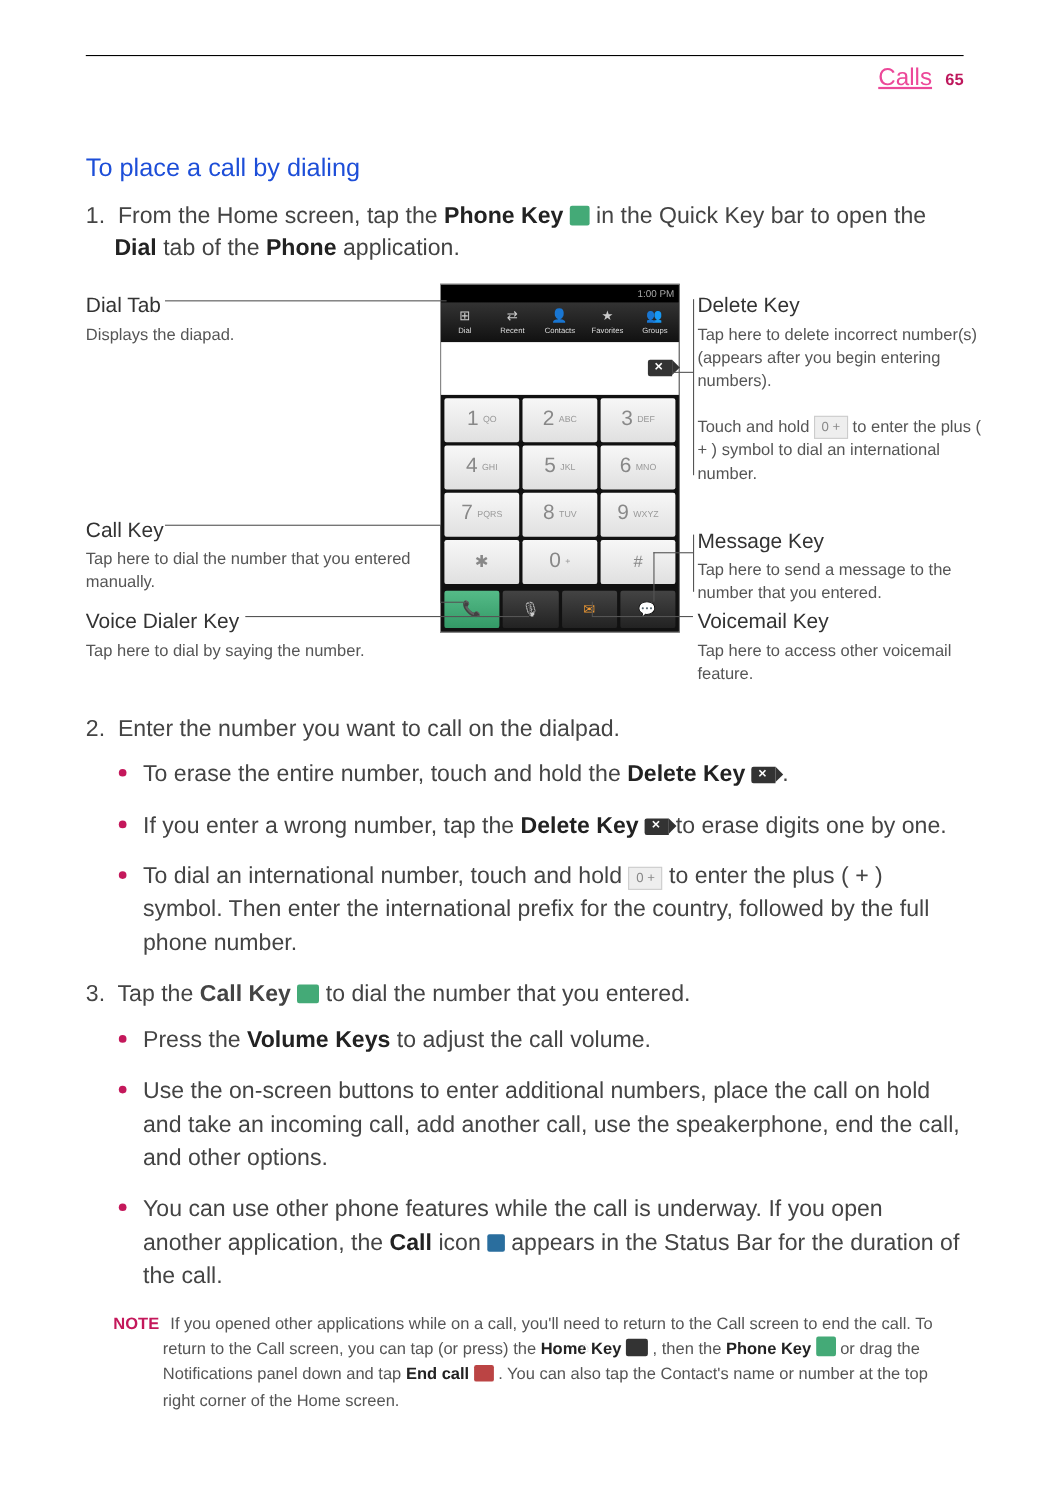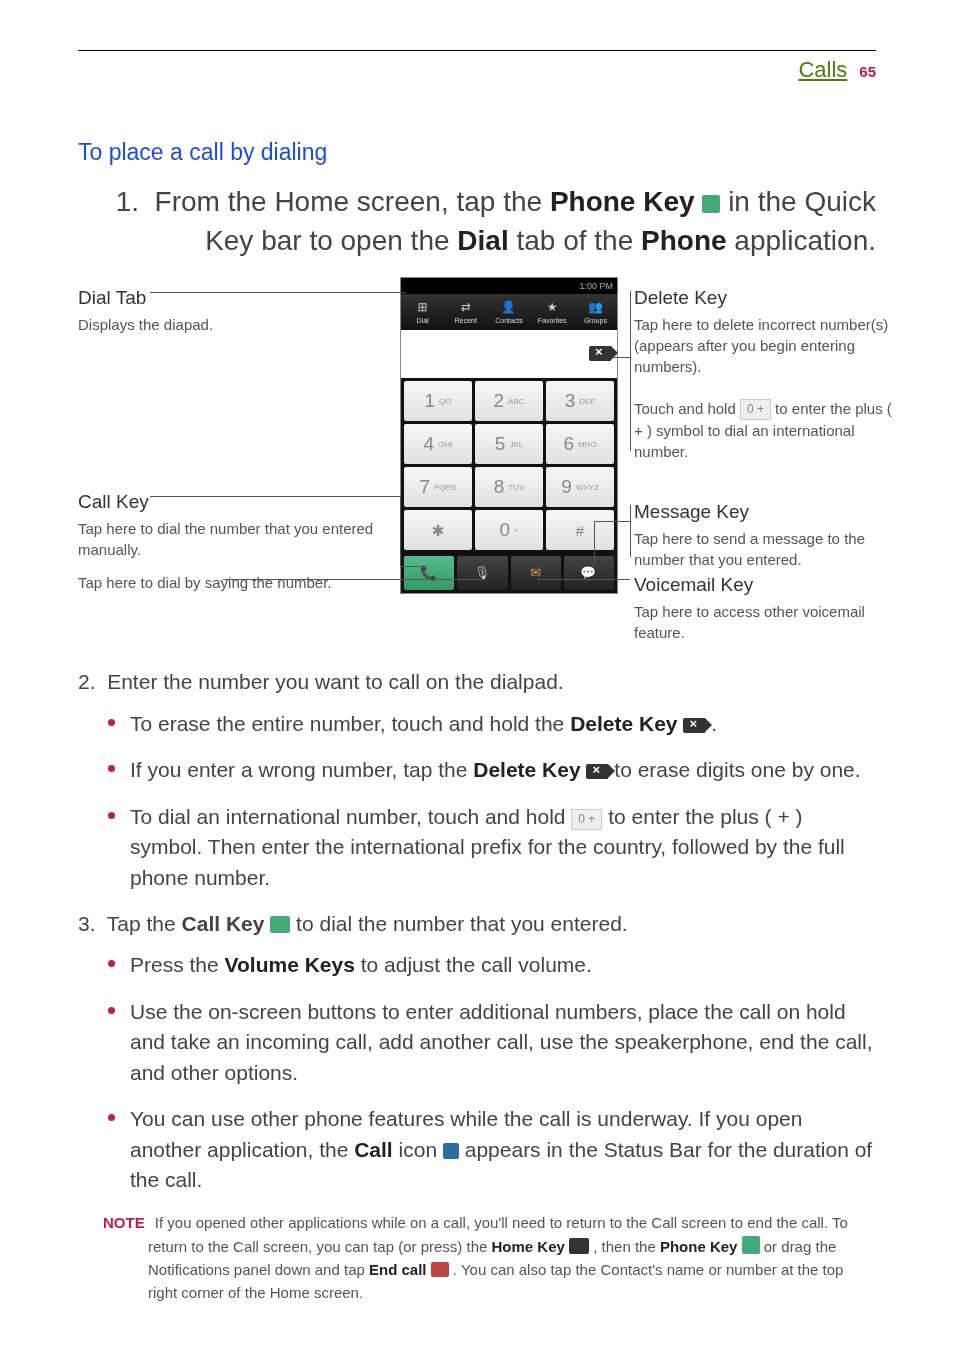--- a/index.html
+++ b/index.html
@@ -19,40 +19,39 @@
   }
   .header {
     display: flex;
     justify-content: flex-end;
     align-items: baseline;
     gap: 12px;
     margin-bottom: 50px;
   }
   .header-title {
     font-size: 22px;
-    color: #4d7c0f;
+    color: #ec4899;
     text-decoration: underline;
   }
   .header-page {
     font-size: 15px;
     font-weight: bold;
     color: #be185d;
   }
   .section-title {
     color: #1d4ed8;
     font-size: 23px;
     margin-bottom: 14px;
   }
   .step {
-    font-size: 28px;
+    font-size: 21px;
     color: #444;
     margin-bottom: 17px;
     padding-left: 26px;
     text-indent: -26px;
-    text-align: right;
   }
   .step b { font-weight: bold; color: #222; }
   .icon-inline {
     display: inline-block;
     width: 18px;
     height: 18px;
     vertical-align: -2px;
     border-radius: 2px;
   }
   .icon-phone { background: #4a7; }
@@ -272,20 +271,21 @@
 
   <div class="callout callout-left" style="left:0;top:212px;width:300px;">
     <span class="ct">Call Key</span>
     <span>Tap here to dial the number that you entered manually.</span>
   </div>
   <div class="leader" style="left:72px;top:219px;width:250px;"></div>
   <div class="leader-v" style="left:322px;top:219px;height:70px;"></div>
   <div class="leader" style="left:322px;top:289px;width:26px;"></div>
 
   <div class="callout callout-left" style="left:0;top:295px;width:300px;">
+    <span class="ct">Voice Dialer Key</span>
     <span>Tap here to dial by saying the number.</span>
   </div>
   <div class="leader" style="left:145px;top:302px;width:258px;"></div>
   <div class="leader-v" style="left:403px;top:289px;height:13px;"></div>
 
   <div class="callout callout-right" style="left:556px;top:8px;width:260px;">
     <span class="ct">Delete Key</span>
     <span>Tap here to delete incorrect number(s) (appears after you begin entering numbers).</span><br><br>
     <span>Touch and hold </span>
     <span class="icon-zero">0 +</span>

